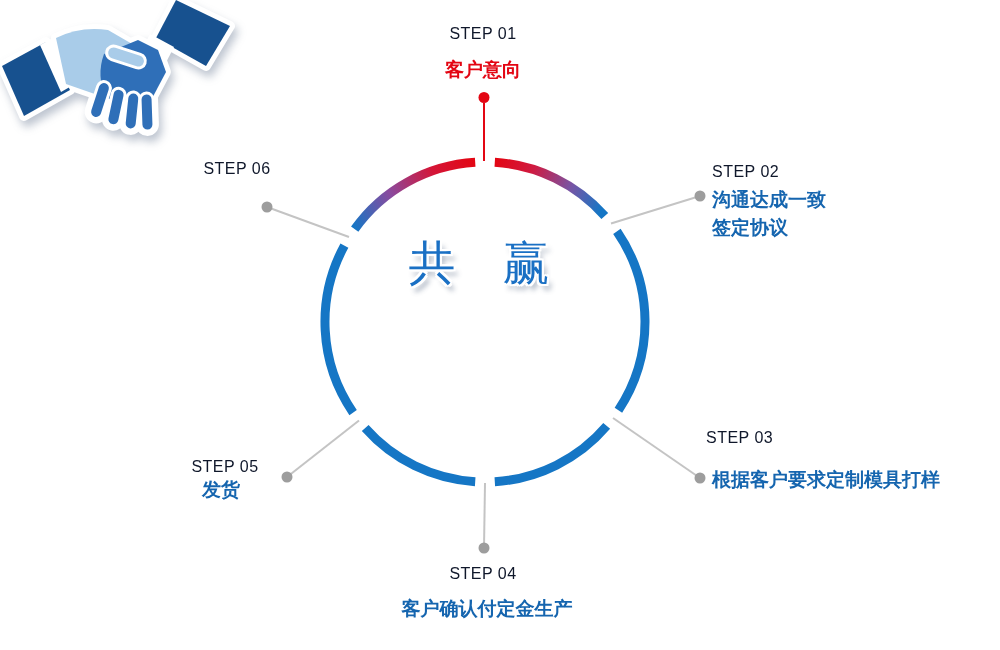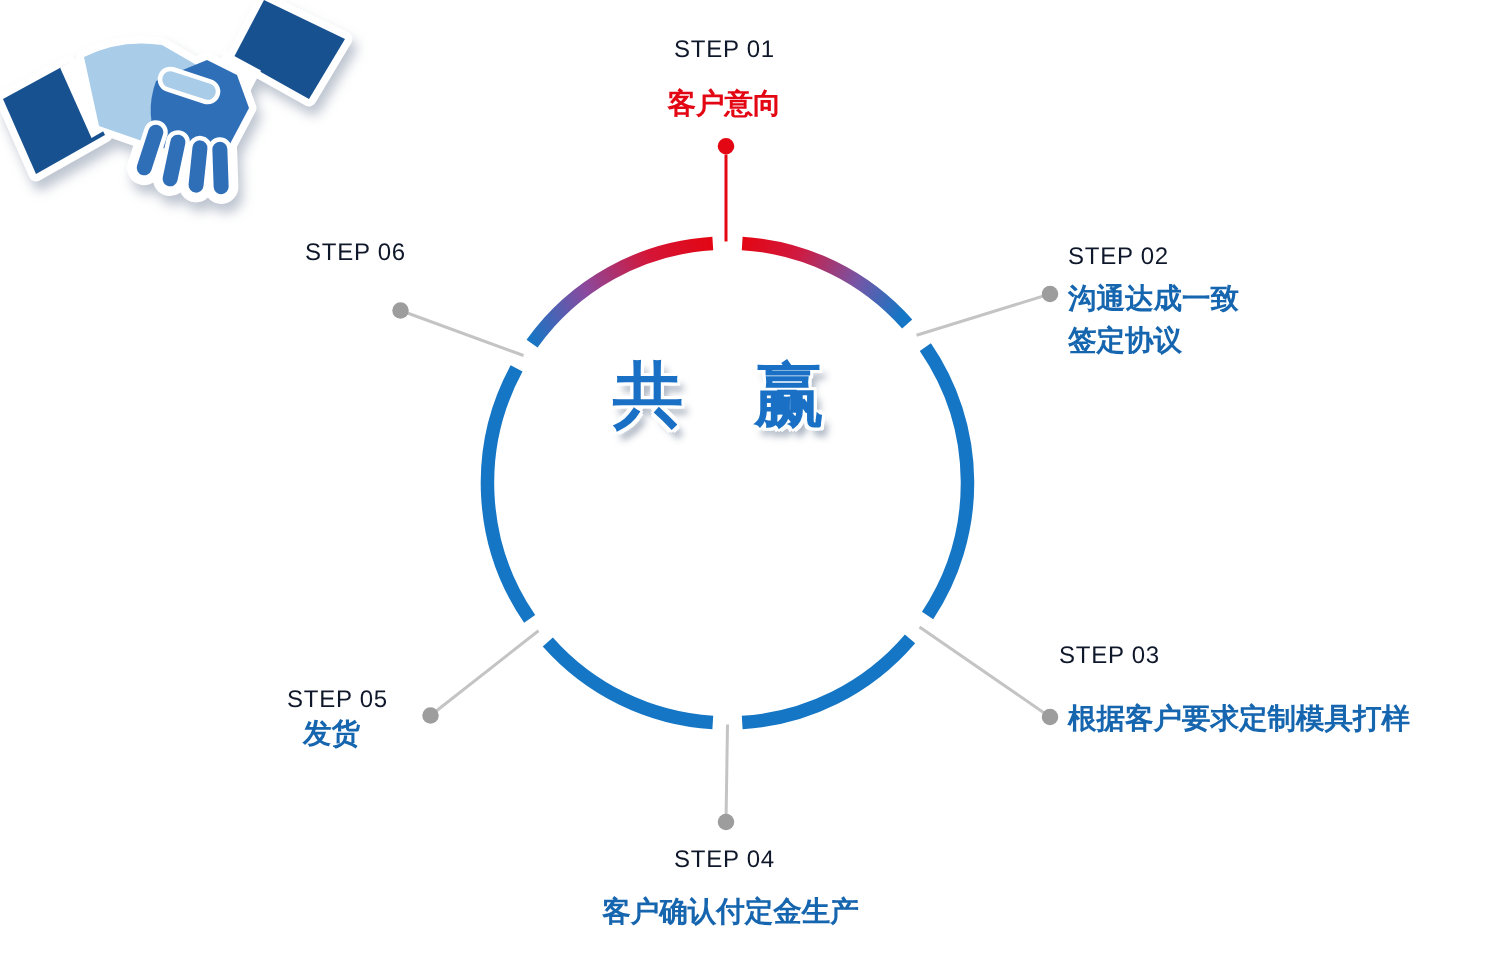--- a/index.html
+++ b/index.html
@@ -8,21 +8,21 @@
     font-family:"Liberation Sans","DejaVu Sans",sans-serif;
   }
   .stage svg{position:absolute;left:0;top:0;}
   .ring-svg{width:1000px;height:650px;}
   .handshake{
     left:358px;top:326px;width:240px;height:140px;
     filter:drop-shadow(3px 6px 4px rgba(70,90,120,.35));
   }
   .center-title{
     position:absolute;left:479px;top:232px;transform:translateX(-50%);
-    font-size:47px;font-weight:bold;color:#1a70c4;white-space:nowrap;
+    font-size:47px;font-weight:normal;color:#1a70c4;white-space:nowrap;
     text-shadow:
       -2px -2px 0 #fff, 2px -2px 0 #fff, -2px 2px 0 #fff, 2px 2px 0 #fff,
       0 -2px 0 #fff, 0 2px 0 #fff, -2px 0 0 #fff, 2px 0 0 #fff,
       4px 6px 5px rgba(60,80,110,.45);
   }
   .step-label{
     position:absolute;font-size:16px;font-weight:500;color:#0f172a;
     letter-spacing:.5px;white-space:nowrap;
   }
   .step-text{

